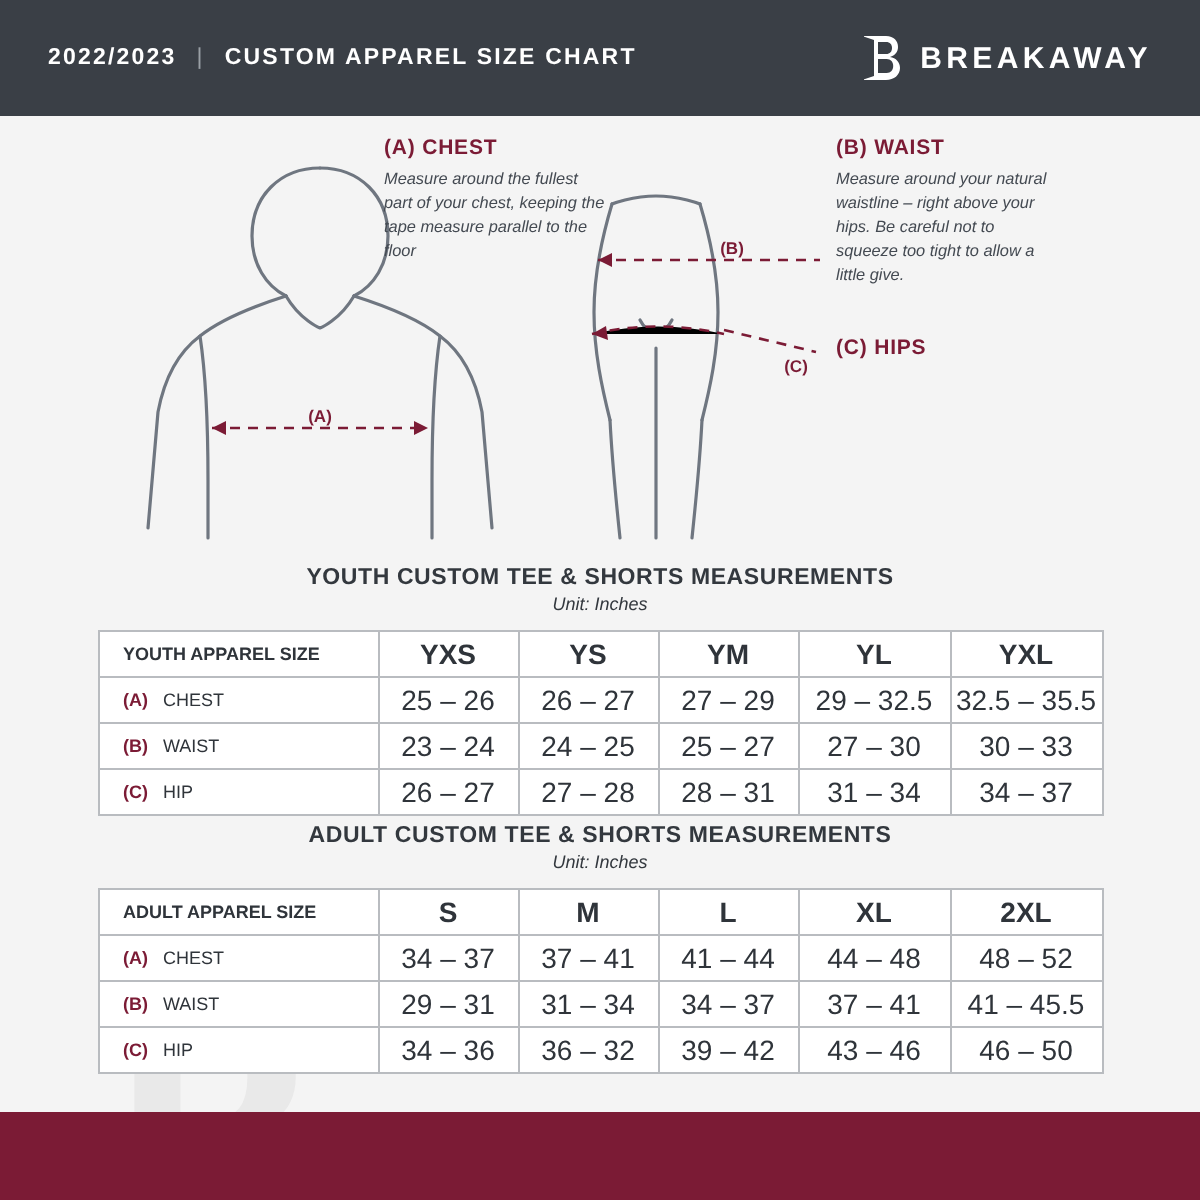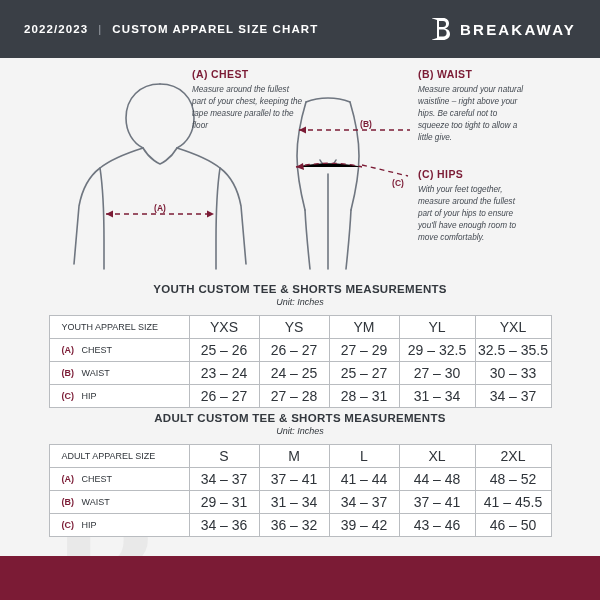--- a/index.html
+++ b/index.html
@@ -155,21 +155,21 @@
     text-align: center;
     padding: 0 2px;
   }
   table.size-table th.row-head,
   table.size-table td.row-head {
     text-align: left;
     padding-left: 12px;
     font-size: 9px;
   }
   table.size-table th {
-    font-weight: normal;
+    font-weight: bold;
   }
   .code {
     color: #7b1b35;
     font-weight: bold;
   }
   .rowlabel { color: #2f343a; font-weight: normal; }
   .block { margin-top: 4px; }
 </style>
 </head>
 <body>
@@ -246,21 +246,20 @@
       <div class="note note-chest">
         <div class="note-title">(A) CHEST</div>
         <div class="note-body">Measure around the fullest part of your chest, keeping the tape measure parallel to the floor</div>
       </div>
       <div class="note note-waist">
         <div class="note-title">(B) WAIST</div>
         <div class="note-body">Measure around your natural waistline – right above your hips. Be careful not to squeeze too tight to allow a little give.</div>
       </div>
       <div class="note note-hips">
         <div class="note-title">(C) HIPS</div>
-        <div class="note-body">With your feet together, measure around the fullest part of your hips to ensure you'll have enough room to move comfortably.</div>
       </div>
     </div>
 
     <div class="block">
       <div class="section-title">YOUTH CUSTOM TEE &amp; SHORTS MEASUREMENTS</div>
       <div class="section-sub">Unit: Inches</div>
       <table class="size-table">
         <colgroup>
           <col style="width:140px">
             <col style="width:70px">

